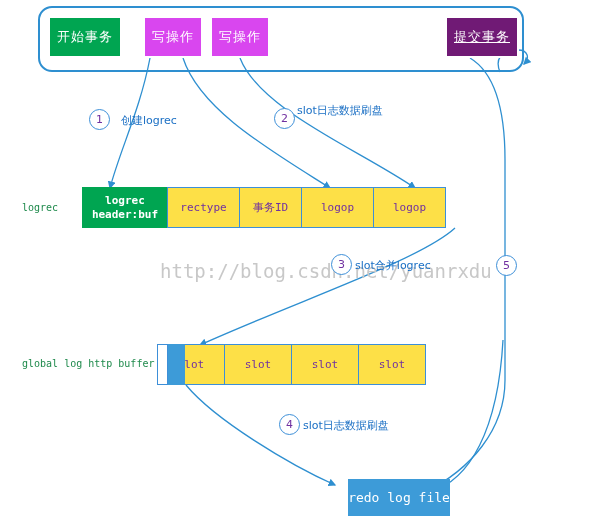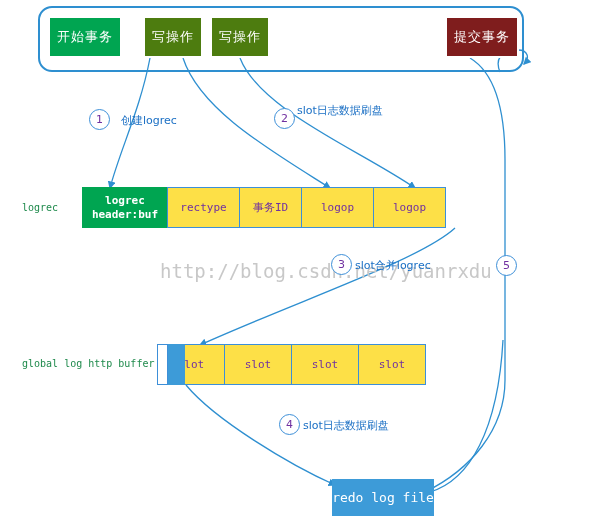--- a/index.html
+++ b/index.html
@@ -29,22 +29,22 @@
     border: 2px solid #ffffff;
     display: flex;
     align-items: center;
     justify-content: center;
     color: #ffffff;
     font-size: 13px;
     letter-spacing: 1px;
     font-family: "DejaVu Sans", "Liberation Sans", sans-serif;
   }
   .txn-start { background: #00a551; justify-content: center; }
-  .txn-write { background: #4d7c0f; }
-  .txn-commit { background: #7f1d1d; }
+  .txn-write { background: #d946ef; }
+  .txn-commit { background: #701a75; text-decoration: underline; }
 
   .container-round {
     position: absolute;
     box-sizing: border-box;
     border: 2px solid #2e8fd0;
     border-radius: 14px;
     background: transparent;
   }
 
   .cellrow {
@@ -227,17 +227,17 @@
   </div>
 
   <div class="slot-marker-white" style="left:157px; top:344px; width:11px; height:41px;"></div>
   <div class="slot-marker" style="left:168px; top:344px; width:17px; height:41px;"></div>
 
   <div class="badge" style="left:279px; top:414px;">
     <span>4</span>
   </div>
   <div class="steplabel" style="left:303px; top:418px;">slot日志数据刷盘</div>
 
-  <div class="redo-box" style="left:332px; top:479px; width:102px; height:37px;">
+  <div class="redo-box" style="left:348px; top:479px; width:102px; height:37px;">
     <span>redo log file</span>
   </div>
 
 </div>
 
 </body></html>

